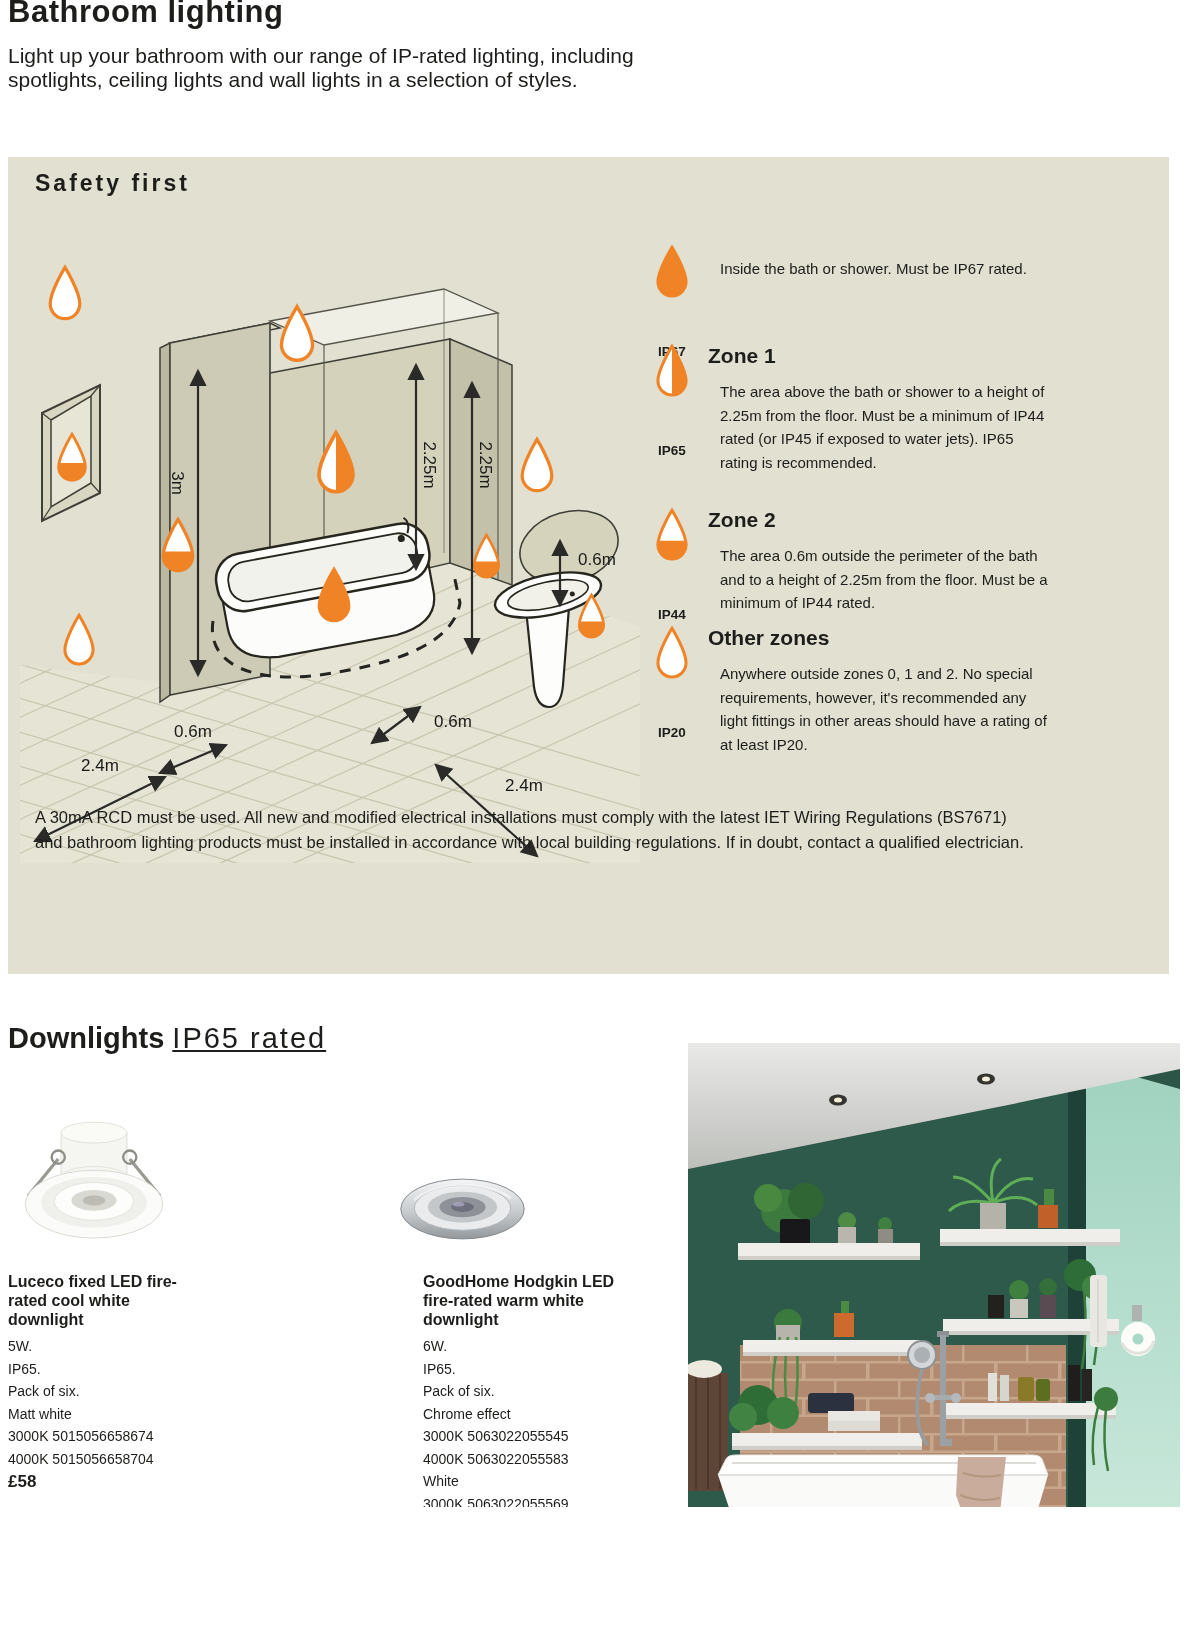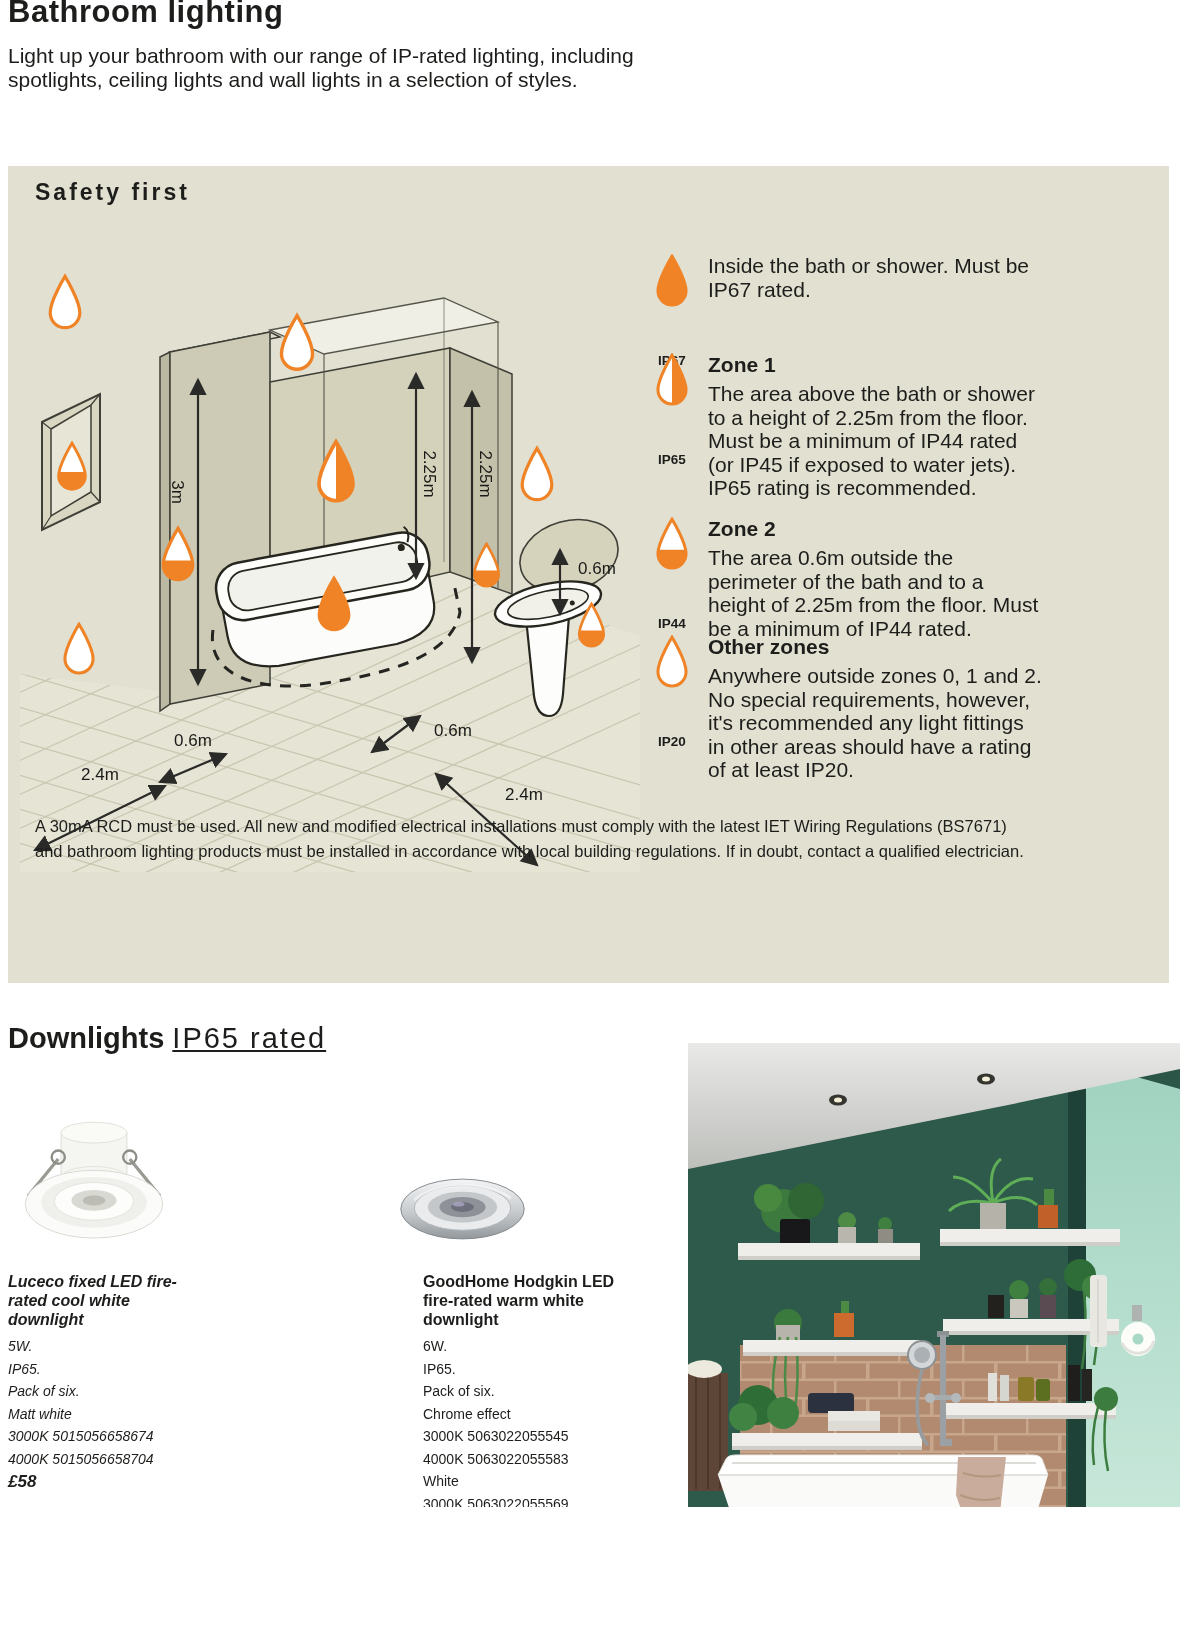--- a/index.html
+++ b/index.html
@@ -1,35 +1,35 @@
 <!DOCTYPE html>
 <html><head>
 <meta charset="utf-8">
 <style>
   html,body{margin:0;padding:0;background:#ffffff;}
   .page{position:relative;width:1200px;height:1507px;background:#fff;
         font-family:"Liberation Sans",sans-serif;color:#1d1d1b;overflow:hidden;}
   .page-title{position:absolute;left:8px;top:-6px;margin:0;font-size:31px;font-weight:800;letter-spacing:.5px;}
   .intro{position:absolute;left:8px;top:44px;width:680px;margin:0;font-size:21px;line-height:24px;}
-  .safety-box{position:absolute;left:8px;top:166px;width:1161px;height:817px;background:#e1e0d1;}
+  .safety-box{position:absolute;left:8px;top:157px;width:1161px;height:817px;background:#e1e0d1;}
   .safety-heading{position:absolute;left:27px;top:13px;margin:0;font-size:23px;font-weight:800;letter-spacing:3px;}
   .diagram{position:absolute;left:12px;top:56px;}
   .zone{position:absolute;left:640px;width:452px;display:flex;gap:12px;}
   .zone-icon-col{flex:0 0 48px;display:flex;flex-direction:column;align-items:center;gap:39px;}
   .drop-sm{width:38px;height:57px;display:block;}
   .ip{font-size:13.5px;font-weight:700;margin-top:3px;}
   .zone-text h3{margin:0 0 5px;font-size:21px;font-weight:800;}
-  .zone-text p{margin:0;font-size:21px;line-height:23.5px;max-width:335px;}
+  .zone-text p{margin:12px;font-size:15px;line-height:23.5px;max-width:335px;}
   .disclaimer{position:absolute;left:27px;top:648px;width:1000px;margin:0;font-size:16.5px;line-height:25px;z-index:5;}
   .dl-heading{position:absolute;left:8px;top:1022px;margin:0;font-size:29px;}
   .dl-heading .b{font-weight:800;}
   .dl-heading .l{font-weight:400;letter-spacing:2px;text-decoration:underline;}
   .product-img{position:absolute;}
   .product-text{position:absolute;top:1272px;}
-  .product-text.p1{left:8px;width:220px;font-style:italic;}
+  .product-text.p1{left:8px;width:220px;}
   .product-text.p2{left:423px;width:240px;}
   .product-name{font-size:16px;font-weight:700;line-height:19px;margin:0 0 6px;}
   .p1 .product-name{max-width:175px;}
   .p2 .product-name{max-width:215px;}
   .pline{margin:0;font-size:14px;line-height:22.5px;}
   .price{margin:0;font-size:17px;font-weight:700;line-height:23px;}
   .photo{position:absolute;left:688px;top:1043px;}
   .footer{position:absolute;left:700px;top:1620px;width:492px;text-align:right;font-size:16.5px;}
   .footer .sep{margin:0 13px;font-weight:300;}
   .footer .pn{font-weight:700;font-size:17px;}

